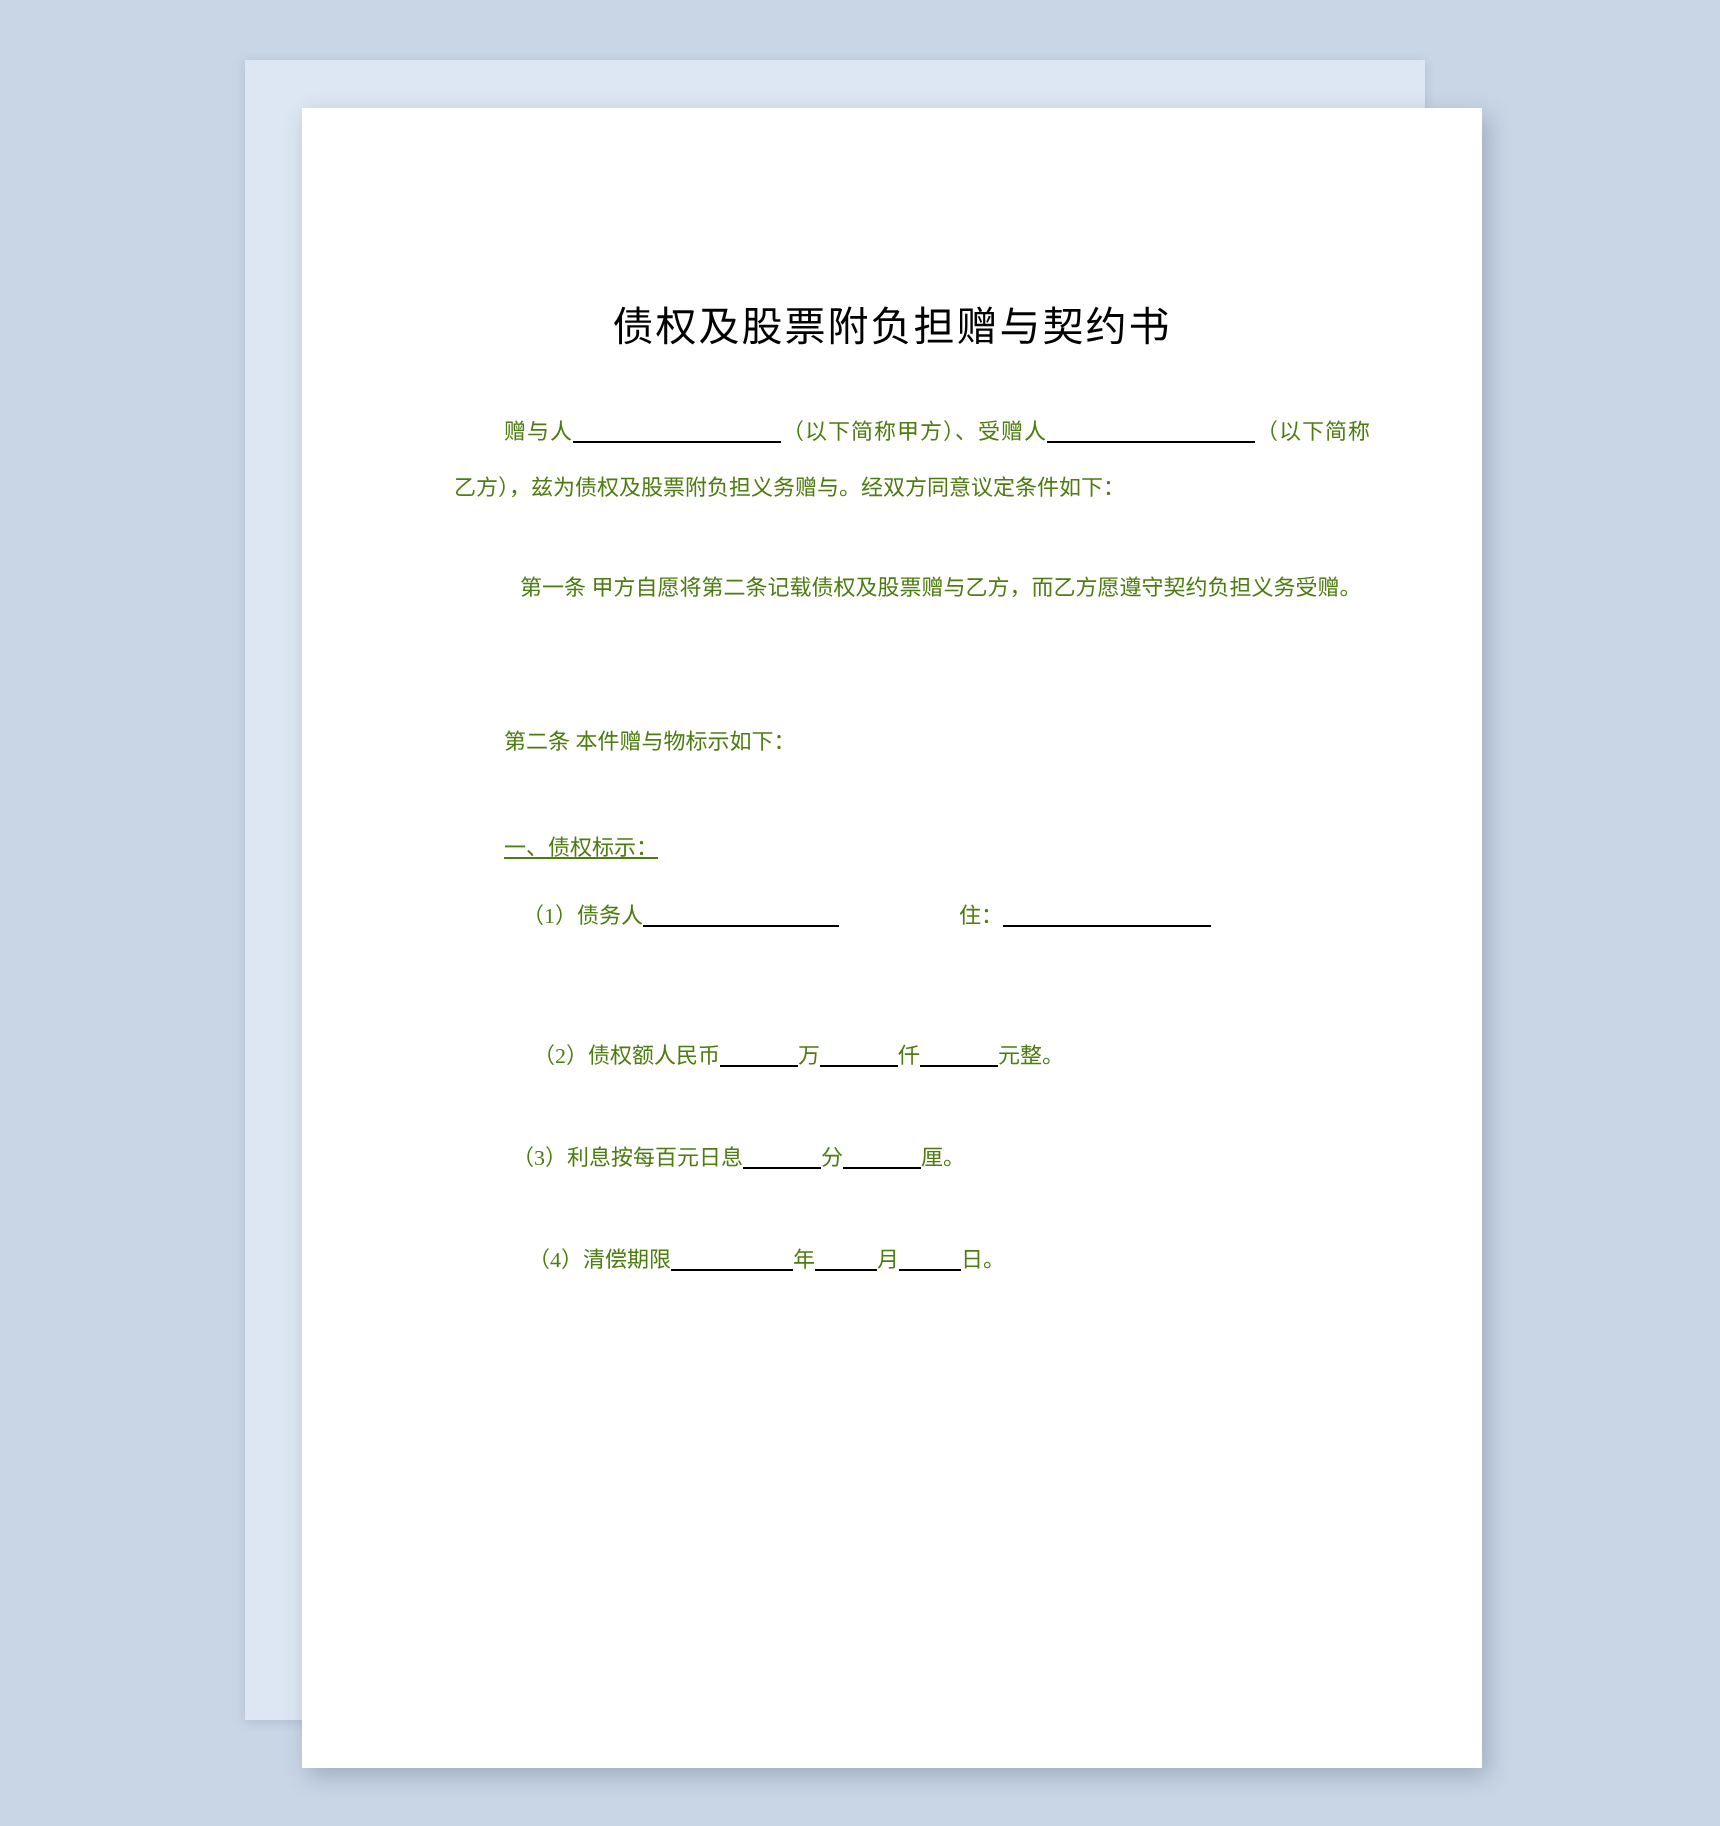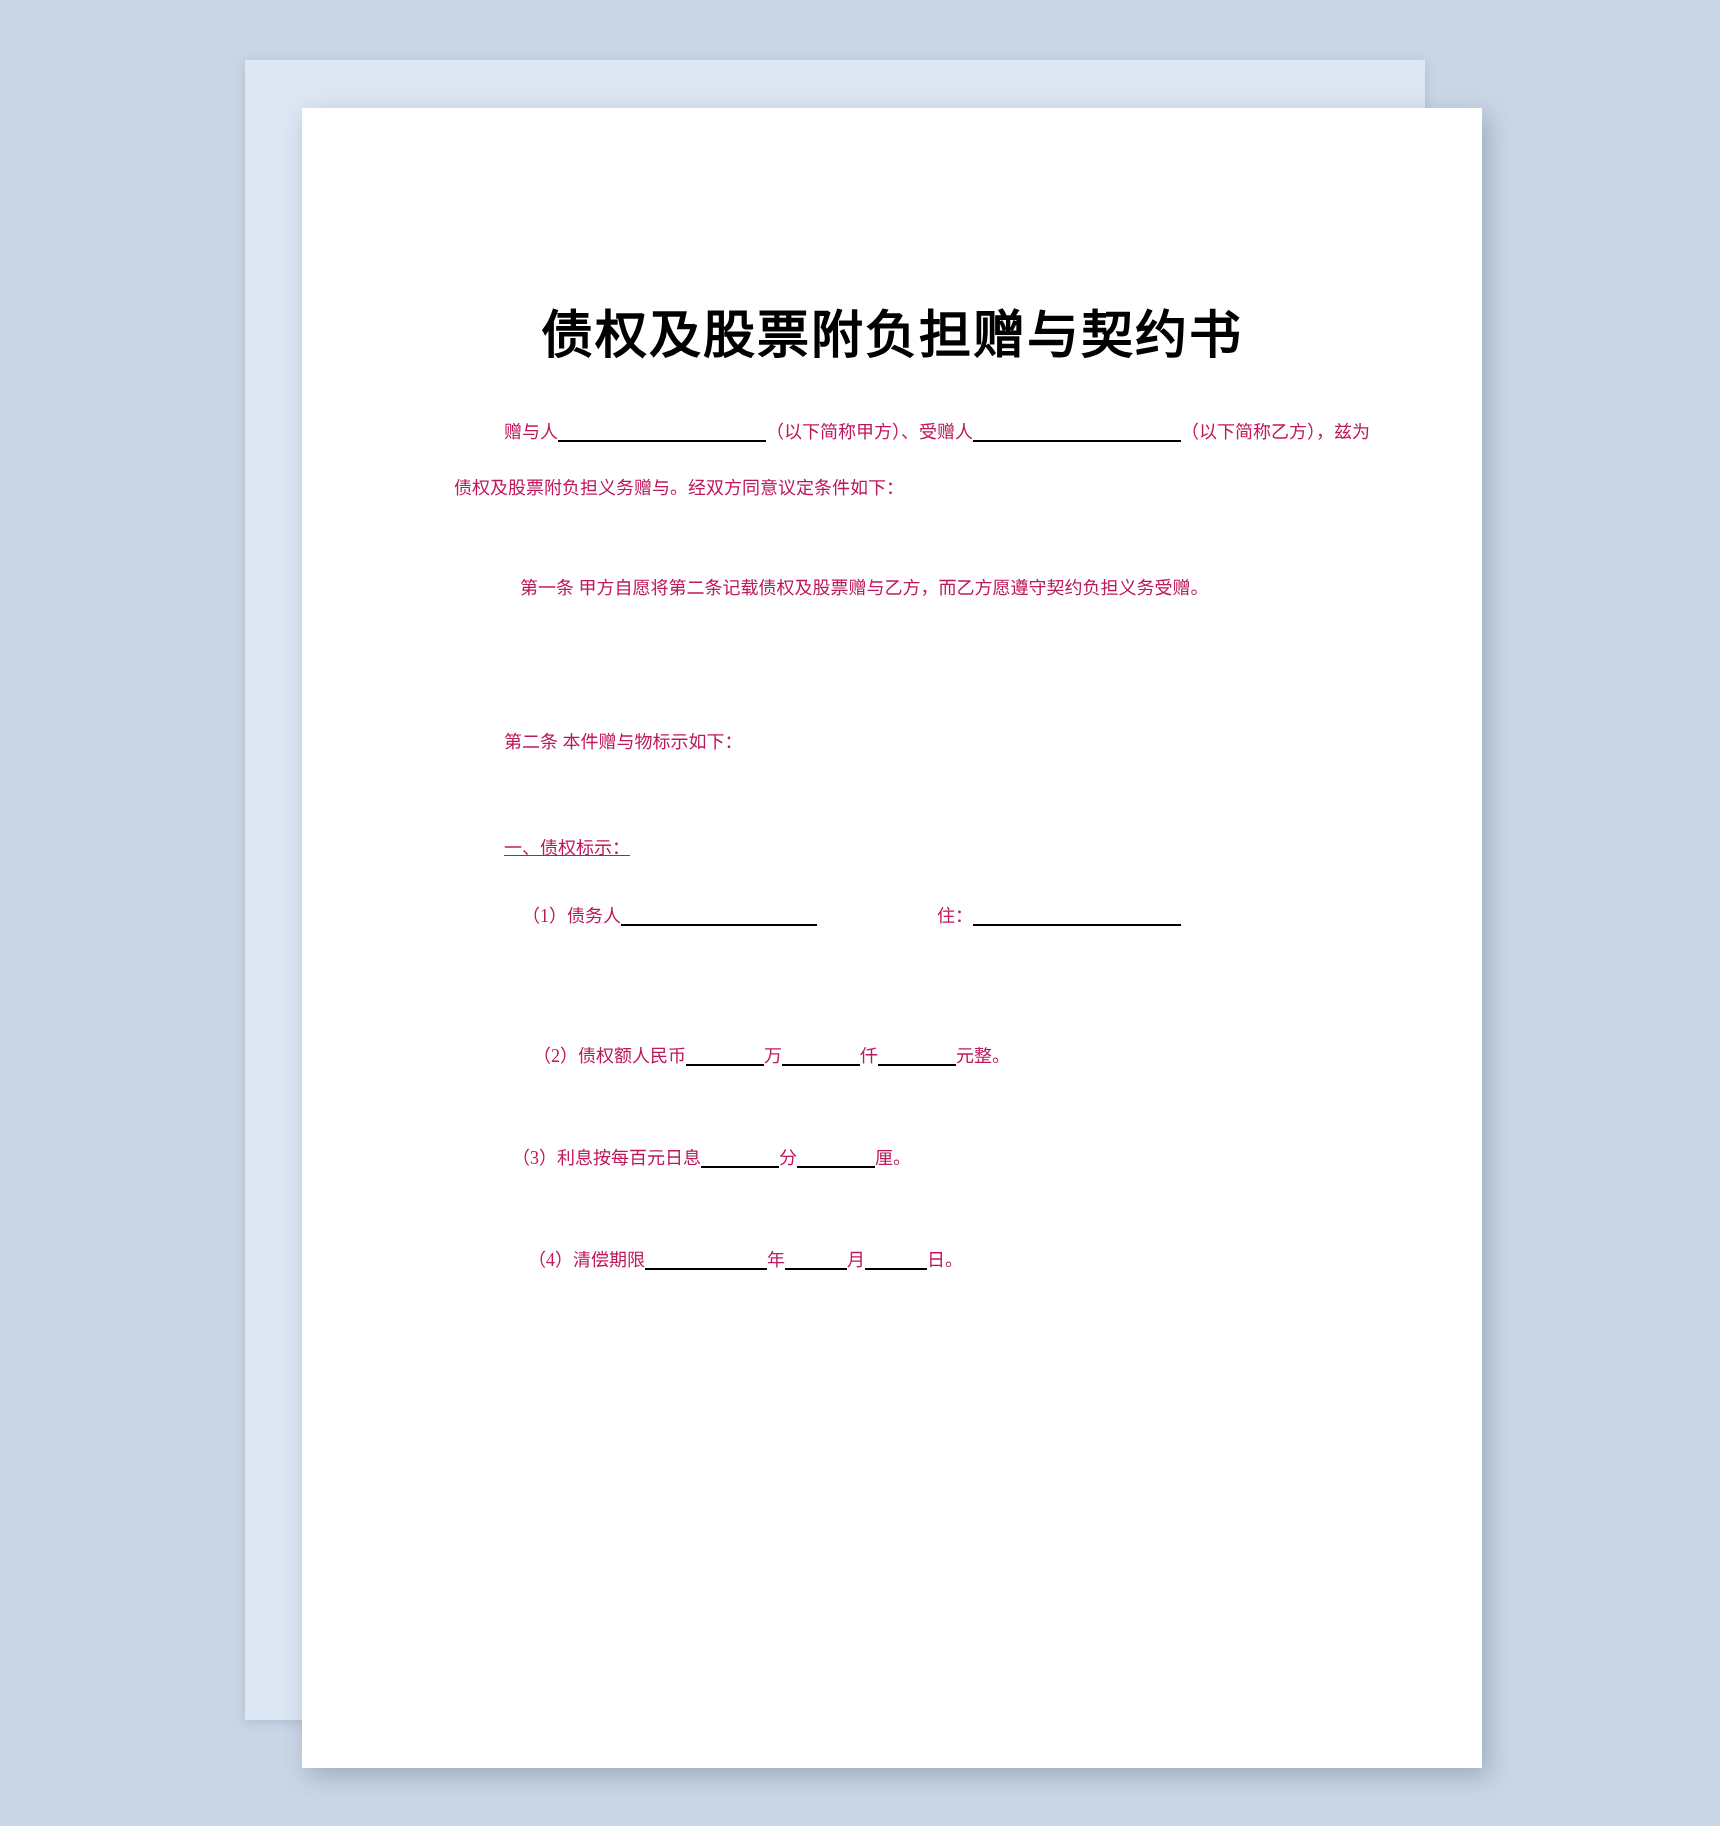--- a/index.html
+++ b/index.html
@@ -49,38 +49,38 @@
     padding: 0;
   }
 
   .doc-title {
     position: absolute;
     top: 185px;
     left: 0;
     width: 100%;
     text-align: center;
     font-family: "DejaVu Sans", "Liberation Sans", sans-serif;
-    font-weight: 700;
-    font-size: 52px;
+    font-weight: 400;
+    font-size: 41px;
     letter-spacing: 2px;
     color: #000000;
     white-space: nowrap;
   }
 
   .body-block {
     position: absolute;
     left: 152px;
     right: 112px;
     top: 0;
   }
 
   .para {
-    font-size: 18px;
+    font-size: 22px;
     line-height: 56px;
-    color: #be185d;
+    color: #4d7c0f;
     text-align: justify;
     text-justify: inter-ideograph;
     white-space: normal;
   }
 
   .para.indent {
     text-indent: 50px;
   }
 
   

